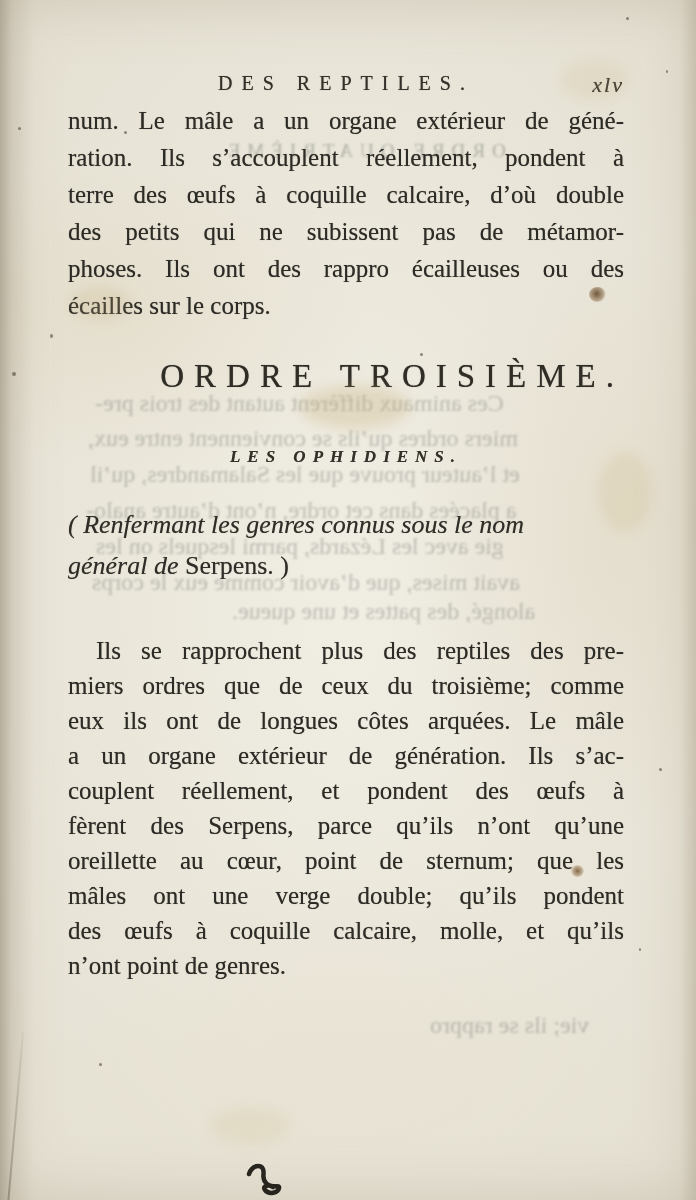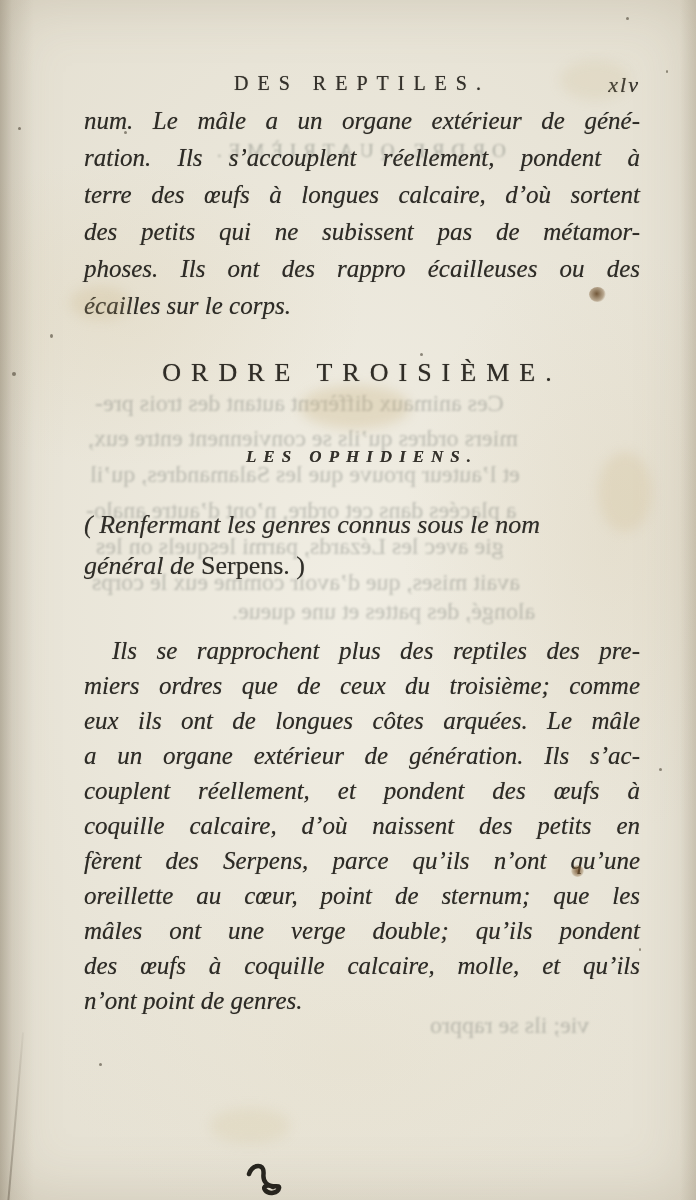--- a/index.html
+++ b/index.html
@@ -25,42 +25,41 @@
   .right-shade{
     position:absolute;right:0;top:0;width:16px;height:100%;
     background:linear-gradient(270deg, rgba(120,105,80,0.18), rgba(120,105,80,0) 16px);
   }
   .crease{
     position:absolute;left:14px;top:1032px;width:2px;height:185px;
     background:linear-gradient(180deg, rgba(70,60,45,0.05), rgba(70,60,45,0.38));
     transform:rotate(5deg);
   }
   .content{position:absolute;left:0;top:0;width:100%;height:100%;}
-  .textblock{position:absolute;left:84px;width:556px;}
+  .textblock{position:absolute;left:68px;width:556px;}
   .header-row{top:72px;height:30px;}
   .running-title{
     text-align:center;font-size:20px;letter-spacing:9px;
     color:#34312b;text-shadow:0 0 0.7px rgba(44,41,35,0.65);
   }
   .page-num{
     position:absolute;right:0;top:0;font-size:22px;letter-spacing:2px;
     color:#34312b;text-shadow:0 0 0.7px rgba(44,41,35,0.65);font-style:italic;
   }
   .bl{
     font-size:25px;line-height:37px;
     text-align:justify;text-align-last:justify;
     white-space:nowrap;
     text-shadow:0 0 0.7px rgba(44,41,35,0.55);
-    font-style:italic;
   }
   .para2 .bl{line-height:35px;}
   .bl.end{text-align-last:left;white-space:normal;}
   .bl.indent{text-indent:28px;}
   .order-heading{
-    top:358px;text-align:center;font-size:26px;letter-spacing:10px;
+    top:358px;text-align:right;font-size:33px;letter-spacing:10px;
     color:#302d27;text-shadow:0 0 0.8px rgba(44,41,35,0.7);white-space:nowrap;
   }
   .sub-heading{
     top:447px;text-align:center;font-size:17px;font-weight:bold;letter-spacing:7px;
     color:#34312b;text-shadow:0 0 0.6px rgba(44,41,35,0.6);font-style:italic;
   }
   .note{
     top:504px;text-align:left;font-style:italic;font-size:26px;line-height:41px;
     color:#2f2d28;text-shadow:0 0 0.7px rgba(44,41,35,0.5);
   }
@@ -102,42 +101,41 @@
   <div class="content">
 
     <div class="textblock header-row">
       <div class="running-title">DES REPTILES.</div>
       <div class="page-num">xlv</div>
     </div>
 
     <div class="textblock para1">
       <div class="bl">num. Le mâle a un organe extérieur de géné-</div>
       <div class="bl">ration. Ils s’accouplent réellement, pondent à</div>
-      <div class="bl">terre des œufs à longues calcaire, d’où sortent</div>
+      <div class="bl">terre des œufs à coquille calcaire, d’où double</div>
       <div class="bl">des petits qui ne subissent pas de métamor-</div>
       <div class="bl">phoses. Ils ont des rappro écailleuses ou des</div>
       <div class="bl end">écailles sur le corps.</div>
     </div>
 
     <div class="textblock order-heading">ORDRE TROISIÈME.</div>
 
     <div class="textblock sub-heading">LES OPHIDIENS.</div>
 
     <div class="textblock note">
       <div>( Renfermant les genres connus sous le nom</div>
       <div><span>général de </span><span class="roman">Serpens. )</span></div>
     </div>
 
     <div class="textblock para2">
       <div class="bl indent">Ils se rapprochent plus des reptiles des pre-</div>
       <div class="bl">miers ordres que de ceux du troisième; comme</div>
       <div class="bl">eux ils ont de longues côtes arquées. Le mâle</div>
       <div class="bl">a un organe extérieur de génération. Ils s’ac-</div>
       <div class="bl">couplent réellement, et pondent des œufs à</div>
-      <div class="bl">coquille calcaire, d’où naissent des petits en</div>
       <div class="bl">fèrent des Serpens, parce qu’ils n’ont qu’une</div>
       <div class="bl">oreillette au cœur, point de sternum; que les</div>
       <div class="bl">mâles ont une verge double; qu’ils pondent</div>
       <div class="bl">des œufs à coquille calcaire, molle, et qu’ils</div>
       <div class="bl end">n’ont point de genres.</div>
     </div>
 
   </div>
 
   <div class="stain" style="left:300px;top:385px;width:110px;height:44px;background:rgba(196,172,120,0.28);"></div>

